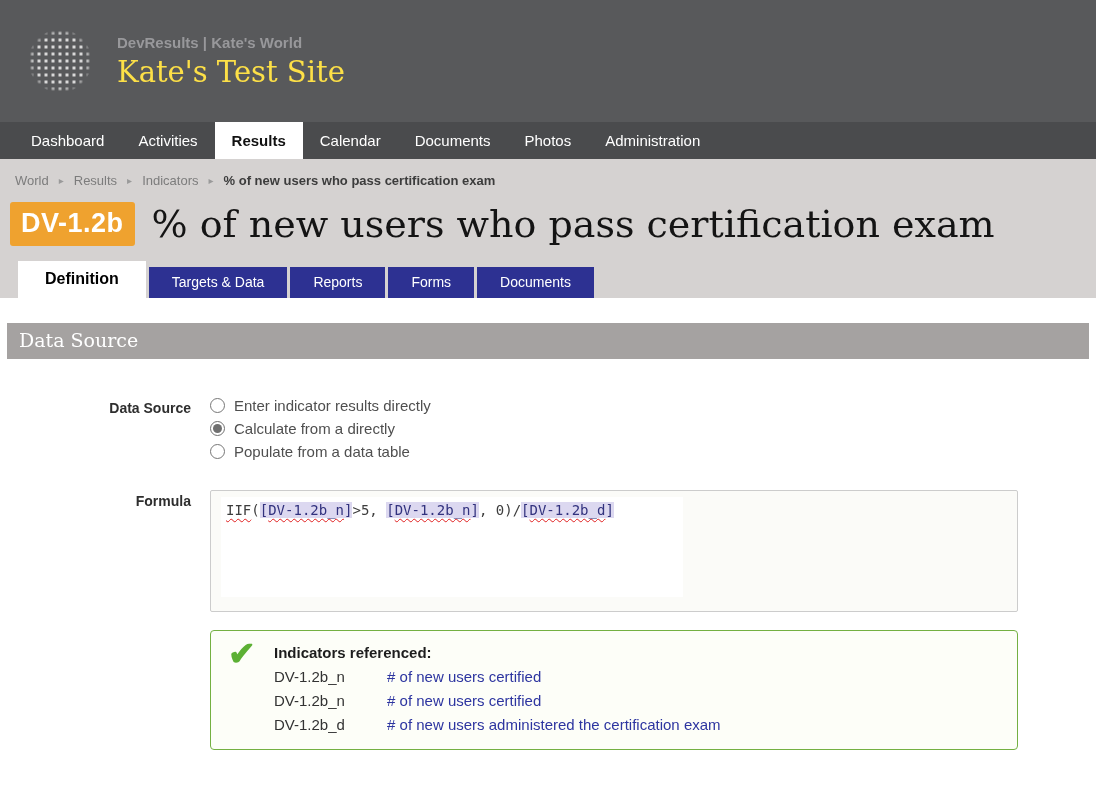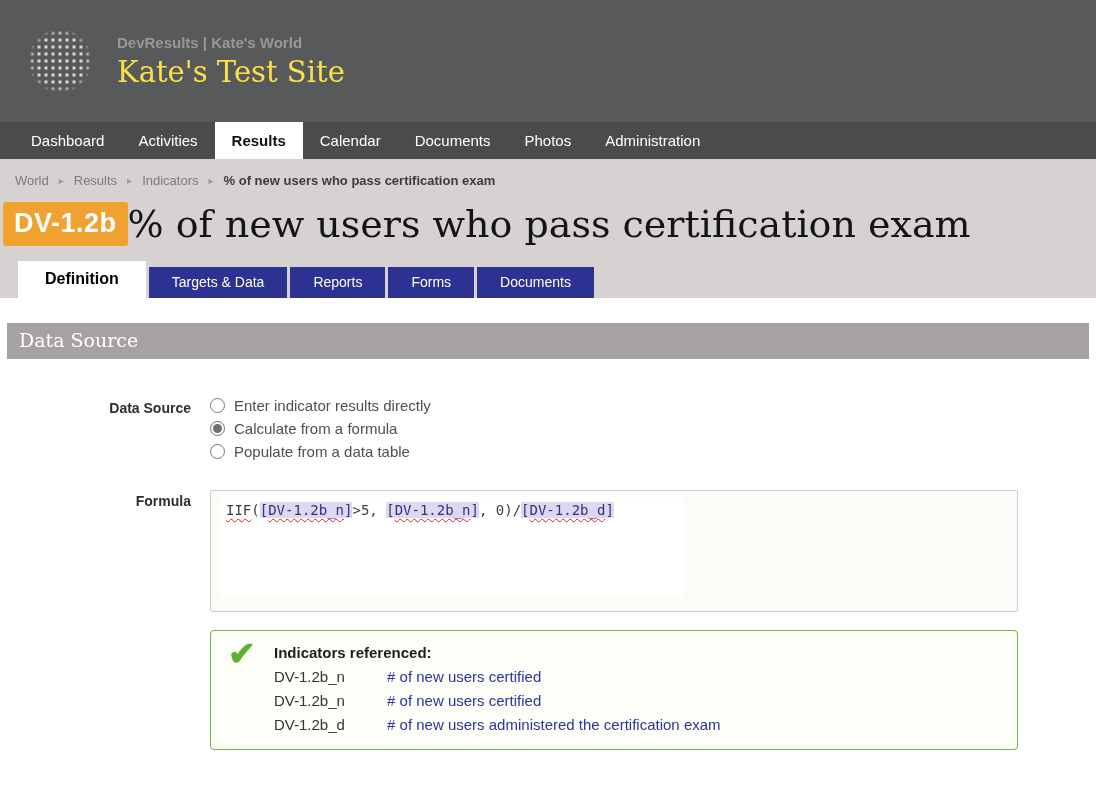--- a/index.html
+++ b/index.html
@@ -27,21 +27,21 @@
   .nav{background:var(--nav-bg);display:flex;padding-left:14px;height:37px;}
   .nav-item{color:#fff;font-size:15px;padding:0 17px;line-height:37px;cursor:pointer;white-space:nowrap;}
   .nav-item.active{background:#fff;color:#111;font-weight:bold;}
 
   
   .hero{background:var(--hero-bg);}
   .crumbbar{padding:14px 15px 10px;font-size:13px;color:#7c7c7c;display:flex;gap:10px;align-items:center;}
   .crumb{cursor:pointer;}
   .crumb-sep{color:#9a9a9a;font-size:10px;}
   .crumb.current{font-weight:bold;color:#3c3c3c;cursor:default;}
-  .title-row{display:flex;align-items:center;padding:4px 3px 0;white-space:nowrap;}
+  .title-row{display:flex;align-items:center;gap:17px;padding:4px 10px 0;white-space:nowrap;}
   .badge{background:var(--badge-bg);color:#fff;font-weight:bold;font-size:27px;padding:6px 11px 7px;border-radius:3px;letter-spacing:.5px;}
   .page-title{font-family:"DejaVu Serif",serif;font-size:38px;color:#141414;}
   .tabs{display:flex;align-items:flex-end;padding:15px 0 0 18px;gap:3px;}
   .tab{background:var(--tab-bg);color:#fff;font-size:14px;padding:7px 23px 8px;cursor:pointer;white-space:nowrap;}
   .tab.active{background:#fff;color:#000;font-weight:bold;font-size:16px;padding:9px 27px 10px;}
 
   
   .section-bar{margin:25px 7px 0;background:var(--section-bg);color:#fff;
     font-family:"DejaVu Serif",serif;font-size:19px;padding:6px 0 8px 12px;}
 
@@ -119,21 +119,21 @@
 <div class="form">
   <div class="form-row">
     <div class="form-label">Data Source</div>
     <div class="radio-group">
       <label class="radio-row">
         <input type="radio" name="ds" style="">
         <span>Enter indicator results directly</span>
       </label>
       <label class="radio-row">
         <input type="radio" name="ds" checked="" style="">
-        <span>Calculate from a formula</span>
+        <span>Calculate from a directly</span>
       </label>
       <label class="radio-row">
         <input type="radio" name="ds" style="">
         <span>Populate from a data table</span>
       </label>
     </div>
   </div>
 
   <div class="form-row formula-row">
     <div class="form-label">Formula</div>

